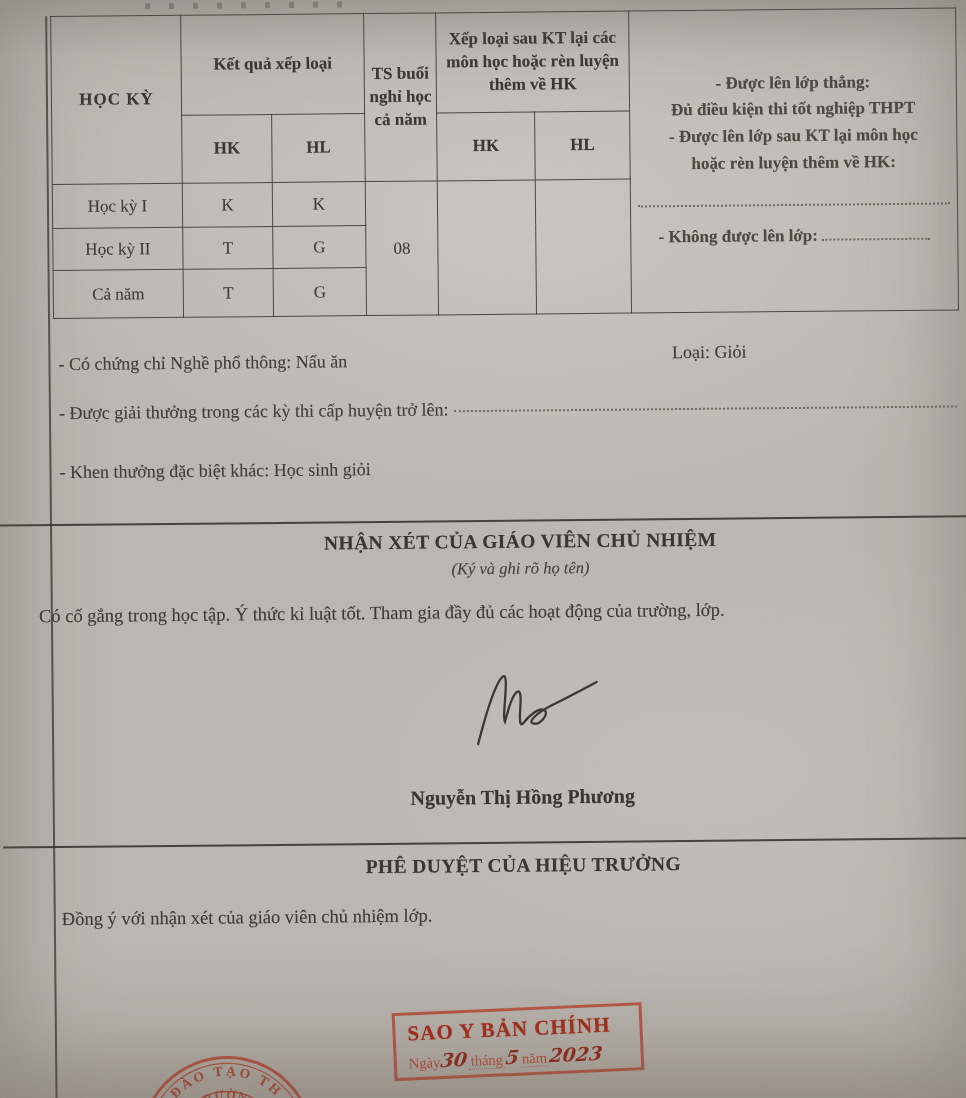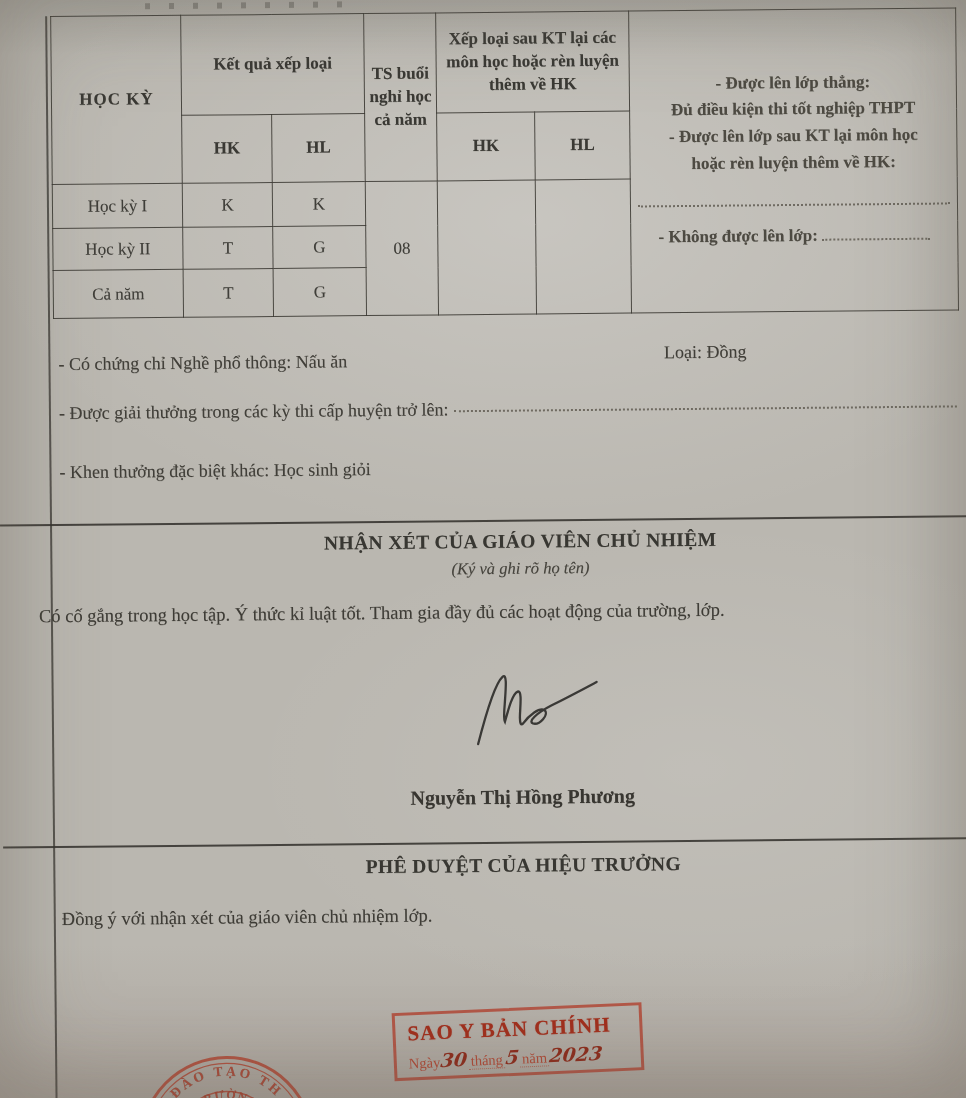--- a/index.html
+++ b/index.html
@@ -167,21 +167,21 @@
         <td class="rowlabel">Cả năm</td>
         <td class="val">T</td>
         <td class="val">G</td>
       </tr>
     </tbody>
       </table>
 
     <div class="awards">
       <div class="row1">
         <span>- Có chứng chỉ Nghề phổ thông: Nấu ăn</span>
-        <span class="grade">Loại: Đồng</span>
+        <span class="grade">Loại: Giỏi</span>
       </div>
       <div class="row2">
         <span>- Được giải thưởng trong các kỳ thi cấp huyện trở lên:</span>
         <span class="leader"></span>
       </div>
       <div class="row3">- Khen thưởng đặc biệt khác: Học sinh giỏi</div>
     </div>
 
     <div class="rule rule1"></div>
 

